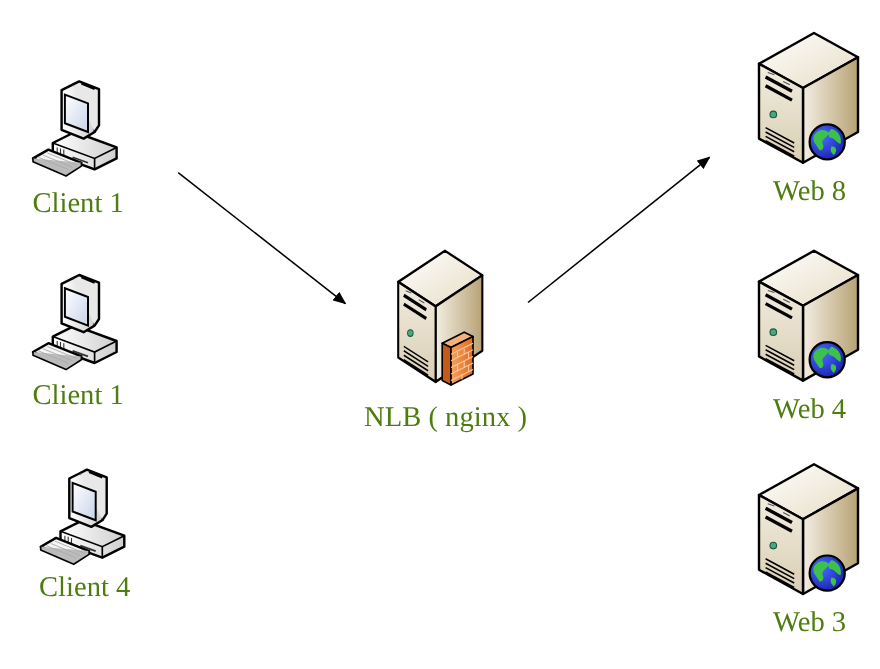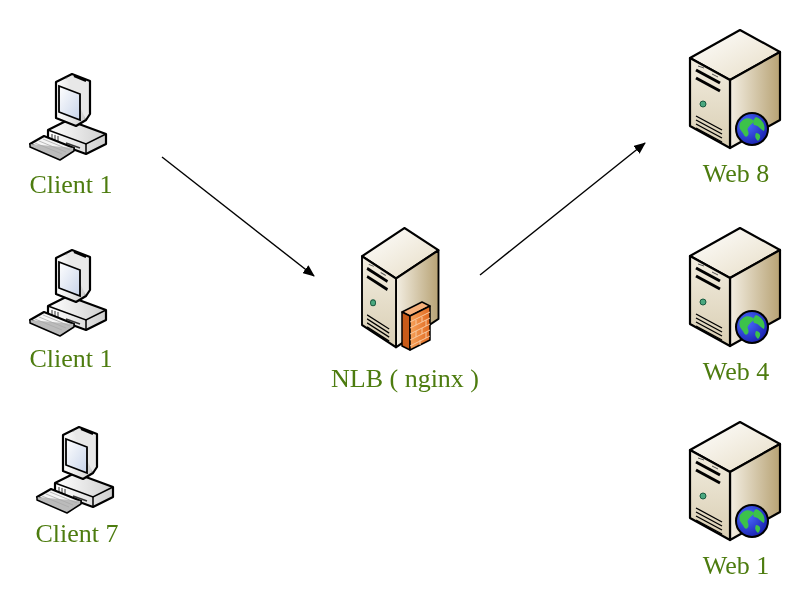--- a/index.html
+++ b/index.html
@@ -127,17 +127,17 @@
   <g transform="translate(690,422)">
       <use href="#tower"></use>
     </g>
   <g transform="translate(752,521)">
       <use href="#globeBadge"></use>
     </g>
 </svg>
 
 <div class="label" style="left:71px;top:172px;">Client 1</div>
 <div class="label" style="left:71px;top:346px;">Client 1</div>
-<div class="label" style="left:77px;top:521px;">Client 7</div>
+<div class="label" style="left:77px;top:521px;">Client 4</div>
 <div class="label" style="left:405px;top:366px;font-family:Liberation Serif, serif;">NLB ( nginx )</div>
 <div class="label" style="left:736px;top:161px;">Web 8</div>
 <div class="label" style="left:736px;top:359px;">Web 4</div>
-<div class="label" style="left:736px;top:553px;">Web 1</div>
+<div class="label" style="left:736px;top:553px;">Web 3</div>
 
 </body></html>

